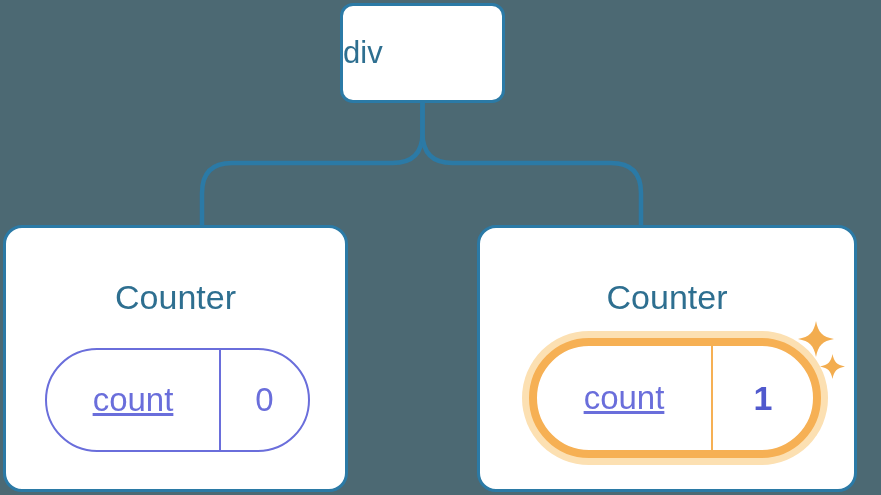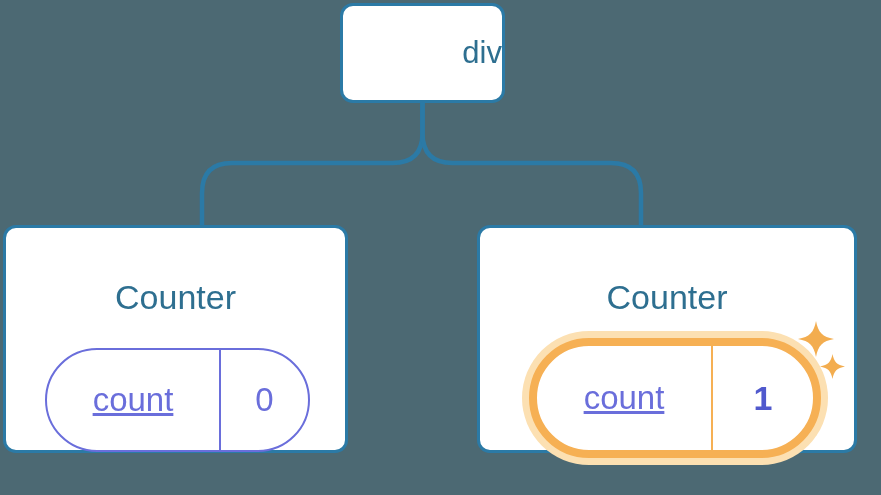--- a/index.html
+++ b/index.html
@@ -25,33 +25,33 @@
   .root-box {
     position: absolute;
     left: 340px; top: 3px;
     width: 165px; height: 100px;
     box-sizing: border-box;
     background: var(--card-white, #ffffff);
     border: 3px solid var(--line-blue, #2b7aa6);
     border-radius: 13px;
     display: flex;
     align-items: center;
-    justify-content: flex-end;
+    justify-content: flex-start;
     font-size: 31px;
     font-weight: 500;
     color: var(--heading-blue, #2e6f90);
   }
   .card {
     position: absolute;
     top: 225px;
-    height: 228px;
+    height: 267px;
     box-sizing: border-box;
     background: var(--card-white, #ffffff);
     border: 3px solid var(--line-blue, #2b7aa6);
-    border-radius: 13px;
+    border-radius: 19px;
   }
   .card.left  { left: 3px;   width: 345px; }
   .card.right { left: 477px; width: 380px; }
   .card-title {
     position: absolute;
     left: 0; right: 0; top: 50px;
     text-align: center;
     font-size: 34px;
     font-weight: 500;
     color: var(--heading-blue, #2e6f90);

